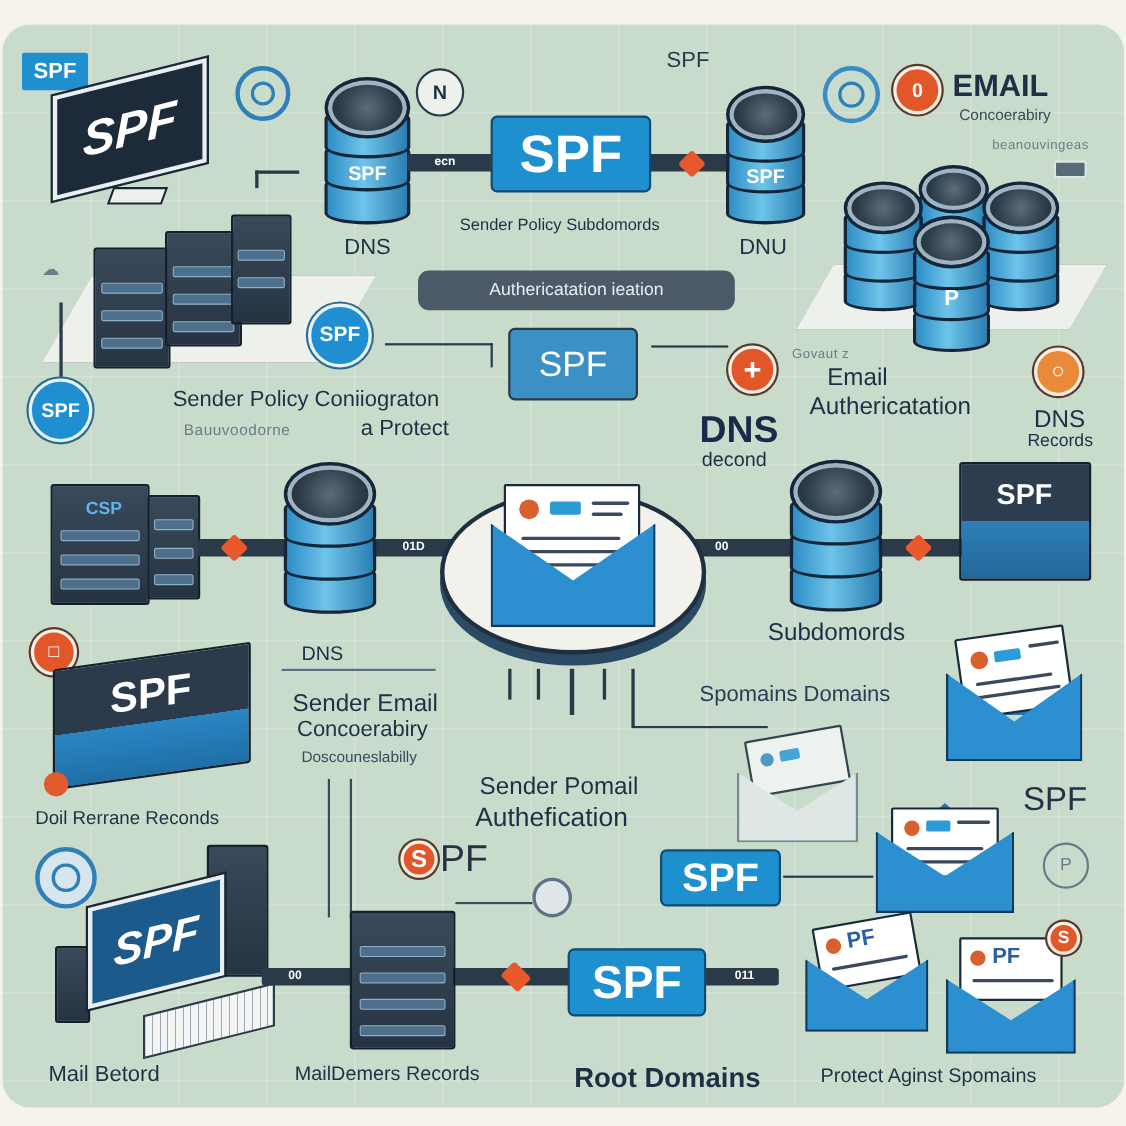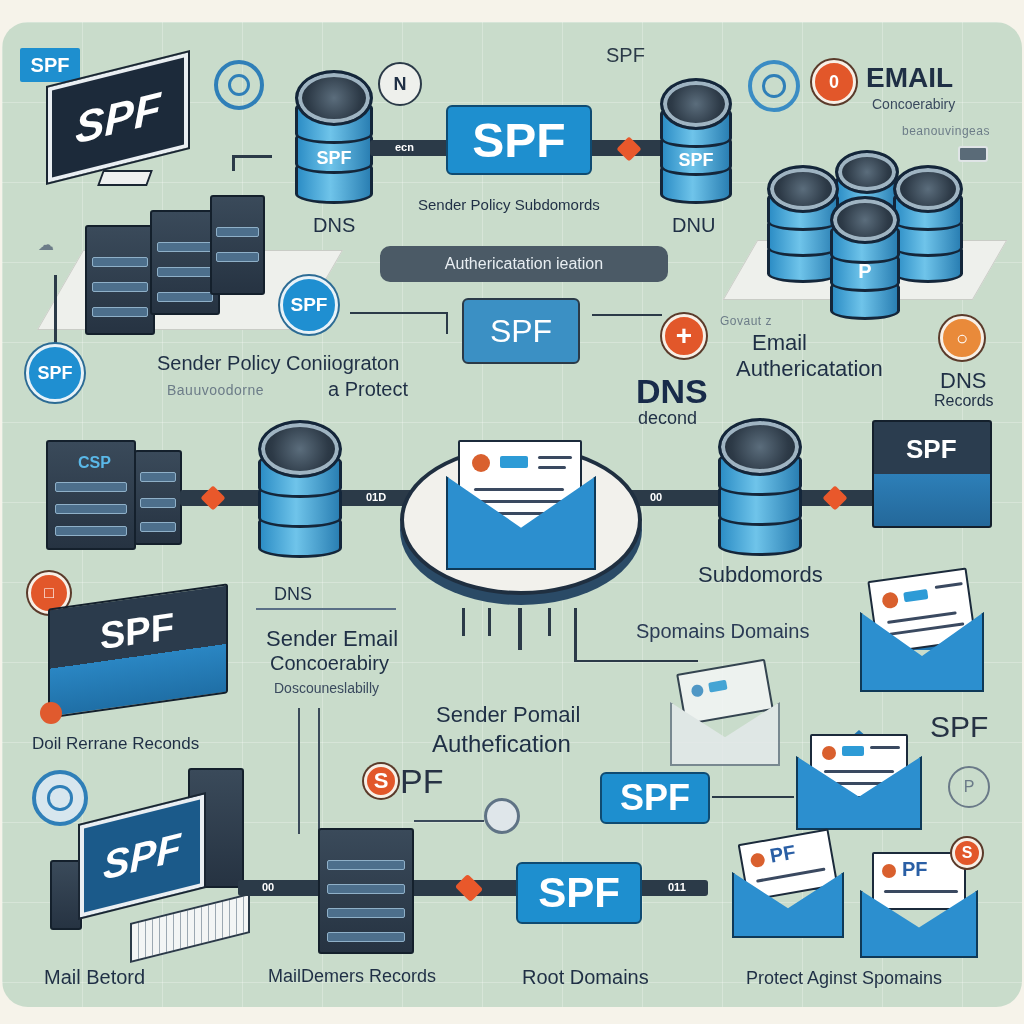--- a/index.html
+++ b/index.html
@@ -338,21 +338,21 @@
 
 <div class="server" style="left:318px;top:828px;width:96px;height:126px;">
   <div class="slot" style="top:30px"></div>
     <div class="slot" style="top:54px"></div>
     <div class="slot" style="top:78px"></div>
     <div class="slot" style="top:102px"></div>
 </div>
 <div class="label" style="left:268px;top:966px;font-size:18px;">MailDemers Records</div>
 
 <div class="spf-badge" style="left:516px;top:862px;width:126px;height:62px;font-size:42px;">SPF</div>
-<div class="label" style="left:522px;top:966px;font-size:20px;">Root Domains</div>
+<div class="label" style="left:522px;top:966px;font-size:25px;font-weight:bold;">Root Domains</div>
 
 <div class="env" style="left:732px;top:826px;width:112px;height:112px;">
   <div class="abs" style="left:0;top:20px;width:0;height:0;border-left:56px solid transparent;border-right:56px solid transparent;border-bottom:44px solid #1f76b3;"></div>
   <div class="paper" style="left:10px;top:10px;width:92px;height:58px;transform:rotate(-10deg);">
     <div class="dot" style="left:8px;top:10px;width:14px;height:14px;"></div>
     <div class="abs" style="left:28px;top:4px;color:#2a5fa5;font-weight:bold;font-size:20px;">PF</div>
     <div class="ln" style="left:10px;top:36px;width:70px;"></div>
   </div>
   <div class="body" style="height:66px;clip-path:polygon(0 0,50% 55%,100% 0,100% 100%,0 100%);"></div>
 </div>

